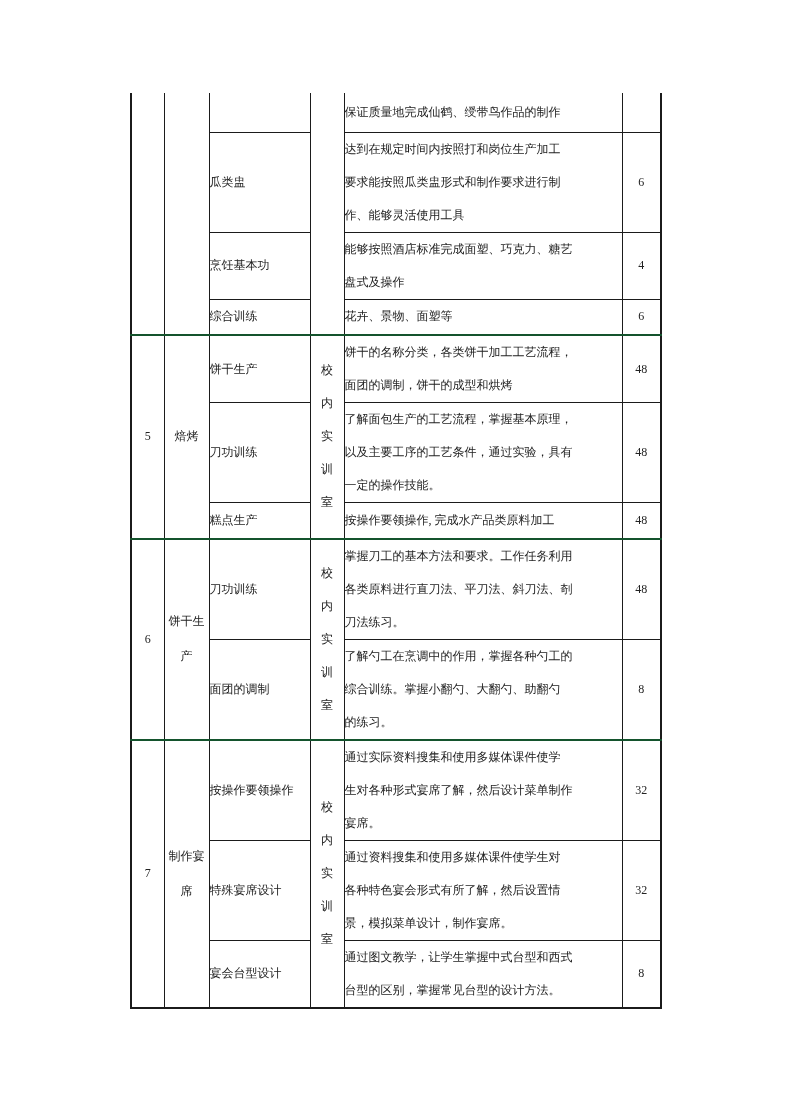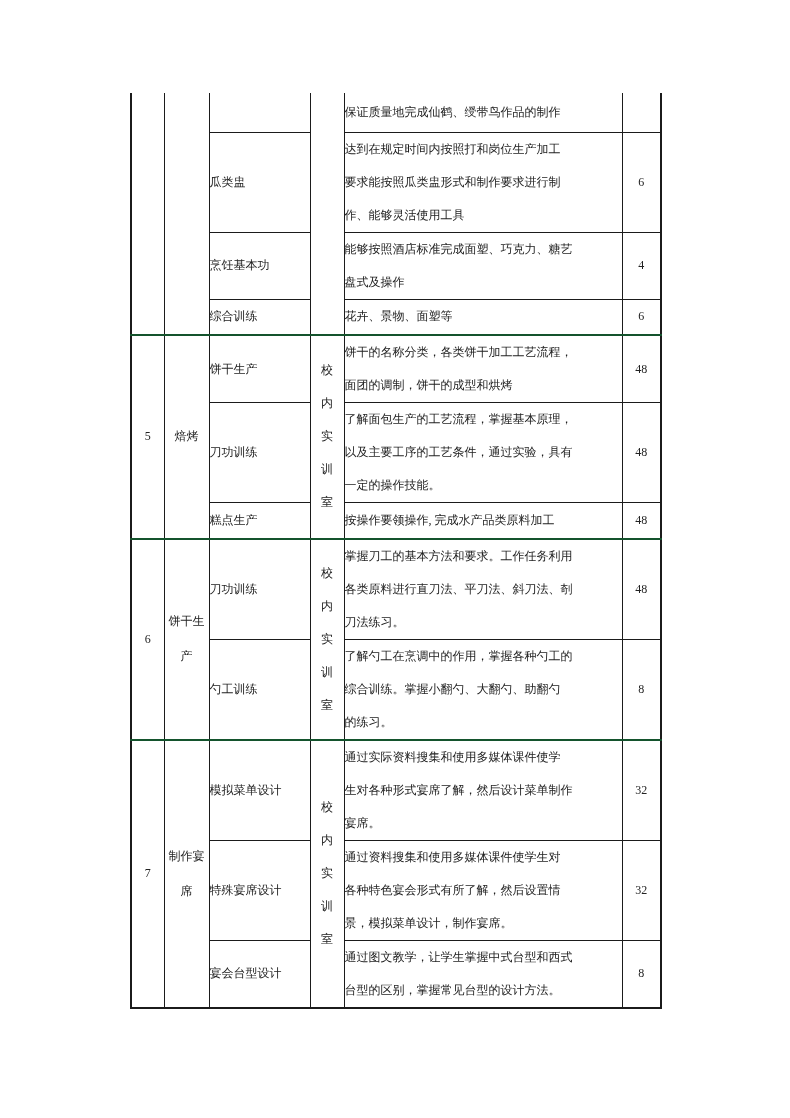--- a/index.html
+++ b/index.html
@@ -131,31 +131,31 @@
         <td class="num" rowspan="2">6</td>
         <td class="cat" rowspan="2">饼干生产</td>
         <td class="item">刀功训练</td>
         <td class="loc" rowspan="2"><span>校内实训室</span></td>
         <td class="desc">掌握刀工的基本方法和要求。工作任务利用
 各类原料进行直刀法、平刀法、斜刀法、剞
 刀法练习。</td>
         <td class="hours">48</td>
       </tr>
       <tr class="h3">
-        <td class="item">勺工训练</td>
+        <td class="item">面团的调制</td>
         <td class="desc">了解勺工在烹调中的作用，掌握各种勺工的
 综合训练。掌握小翻勺、大翻勺、助翻勺
 的练习。</td>
         <td class="hours">8</td>
       </tr>
 
       <tr class="row-sec h3">
         <td class="num" rowspan="3">7</td>
         <td class="cat" rowspan="3">制作宴席</td>
-        <td class="item">模拟菜单设计</td>
+        <td class="item">按操作要领操作</td>
         <td class="loc" rowspan="3"><span>校内实训室</span></td>
         <td class="desc">通过实际资料搜集和使用多媒体课件使学
 生对各种形式宴席了解，然后设计菜单制作
 宴席。</td>
         <td class="hours">32</td>
       </tr>
       <tr class="h3">
         <td class="item">特殊宴席设计</td>
         <td class="desc">通过资料搜集和使用多媒体课件使学生对
 各种特色宴会形式有所了解，然后设置情

